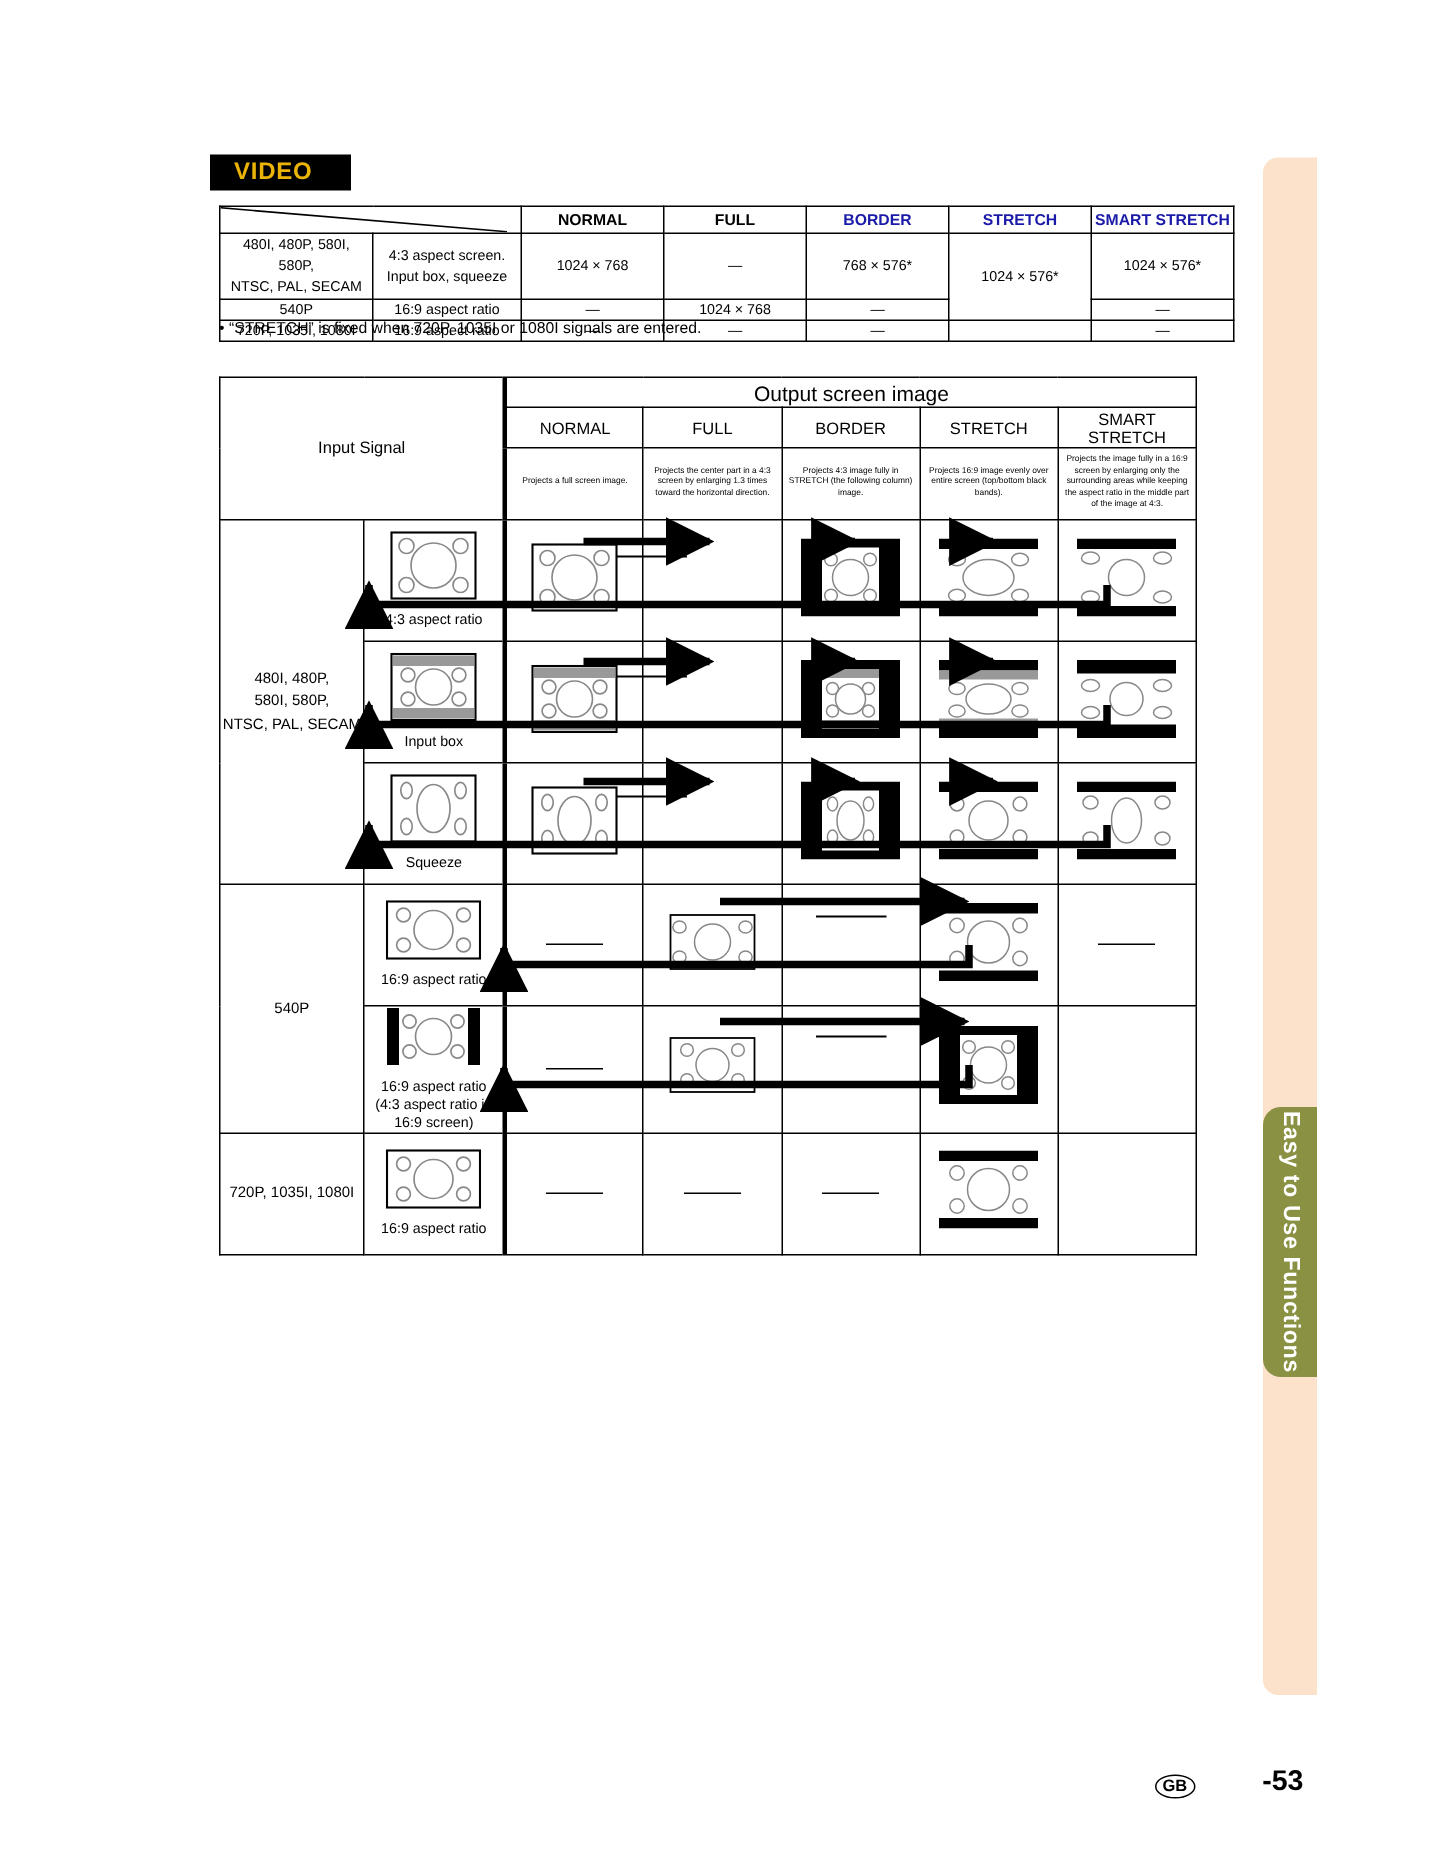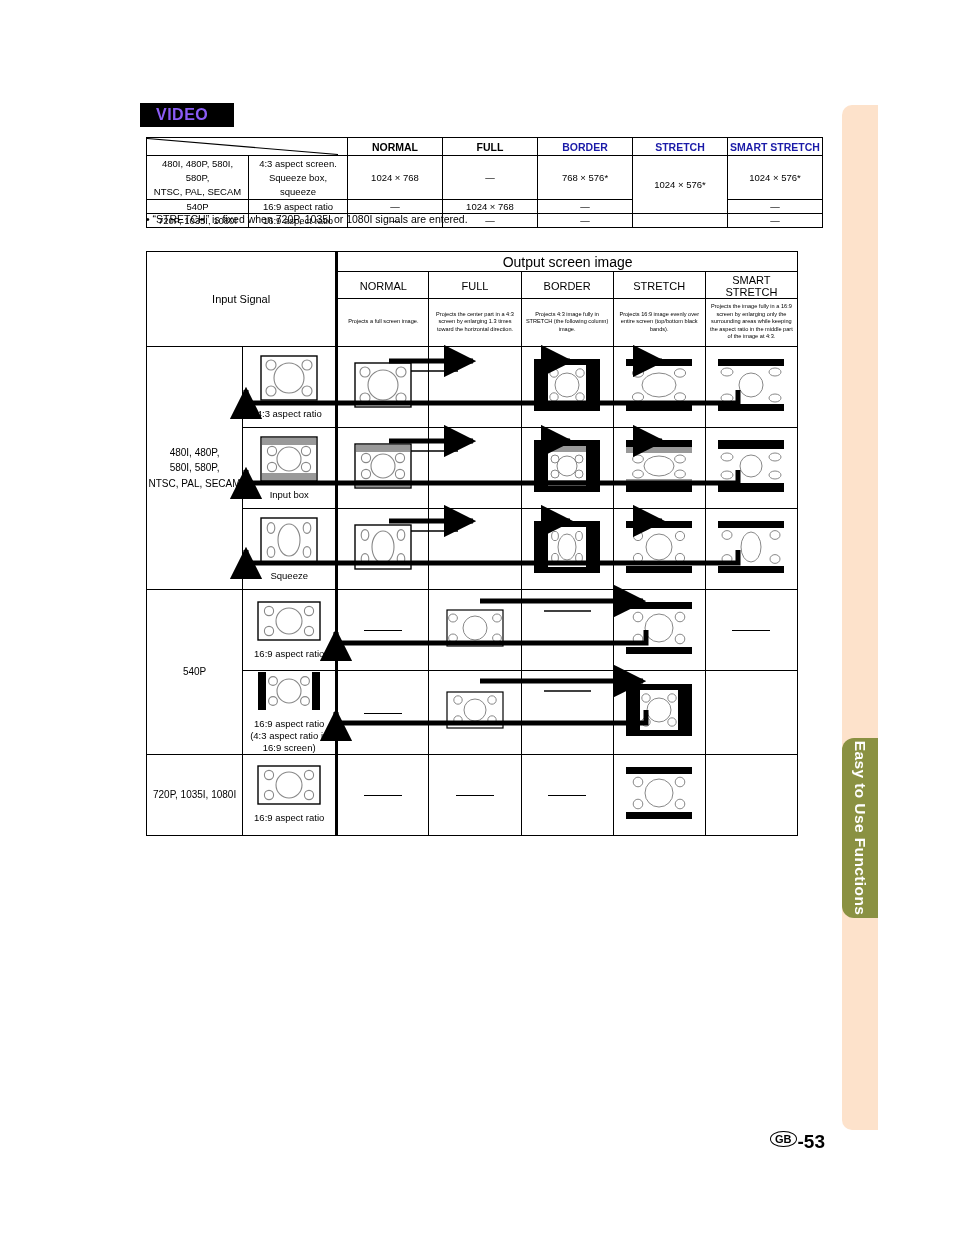--- a/index.html
+++ b/index.html
@@ -44,21 +44,21 @@
     display: flex; align-items: center; justify-content: center;
     white-space: nowrap;
   }
 
   
   #video-heading {
     position: absolute;
     left: 140px; top: 103px;
     width: 94px; height: 24px;
     background: #000;
-    color: #8b5cf6;
+    color: #eab308;
     font-size: 16px;
     font-weight: bold;
     letter-spacing: 0.5px;
     display: flex; align-items: center;
     padding-left: 16px;
     box-sizing: border-box;
   }
 
   
   #summary-table {
@@ -199,21 +199,21 @@
     <th class="cell-out th-blue">STRETCH</th>
     <th class="cell-out th-blue">SMART STRETCH</th>
   </tr>
   <tr>
     <td class="cell-sig two-line">
       <div>480I, 480P, 580I, 580P,</div>
       <div>NTSC, PAL, SECAM</div>
     </td>
     <td class="cell-asp two-line">
       <div>4:3 aspect screen.</div>
-      <div>Squeeze box, squeeze</div>
+      <div>Input box, squeeze</div>
     </td>
     <td>1024 × 768</td>
     <td>—</td>
     <td>768 × 576*</td>
     <td rowspan="2">1024 × 576*</td>
     <td>1024 × 576*</td>
   </tr>
   <tr>
     <td>540P</td>
     <td>16:9 aspect ratio</td>
@@ -670,16 +670,16 @@
     </g>
 
     <g>
       <line x1="334" y1="430" x2="497" y2="430" stroke="#000" stroke-width="5" marker-end="url(#ah)"></line>
       <path d="M500 459 L500 472 L190 472 L190 461" fill="none" stroke="#000" stroke-width="5" marker-end="url(#ah)"></path>
       <line x1="398" y1="440" x2="445" y2="440" stroke="#000" stroke-width="1.3"></line>
     </g>
   </svg>
 </div>
 
-<div style="position:absolute; left:770px; top:1131px; font-size:19px; font-weight:bold; display:flex; align-items:flex-start;">
+<div style="position:absolute; left:770px; top:1177px; font-size:19px; font-weight:bold; display:flex; align-items:flex-end;gap:44px;">
   <span style="display:inline-block; border:1.6px solid #000; border-radius:50%; font-size:11px; padding:0 4px; line-height:14px; height:14px; font-weight:bold;">GB</span>
   <span style="margin-left:1px;">-53</span>
 </div>
 
 </body></html>

